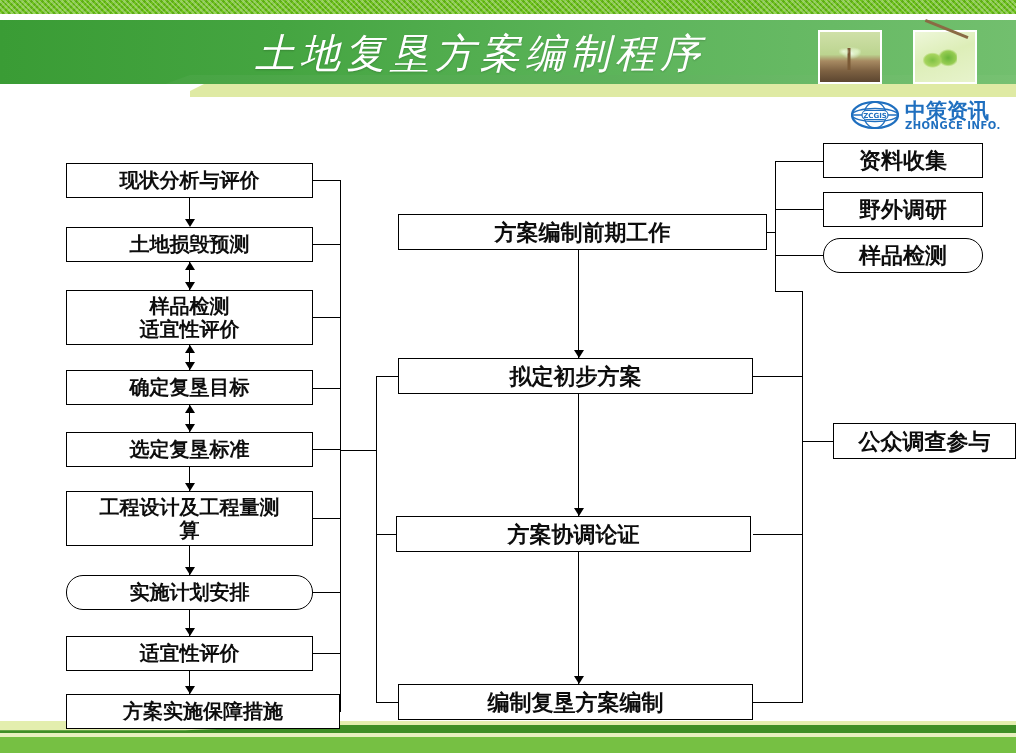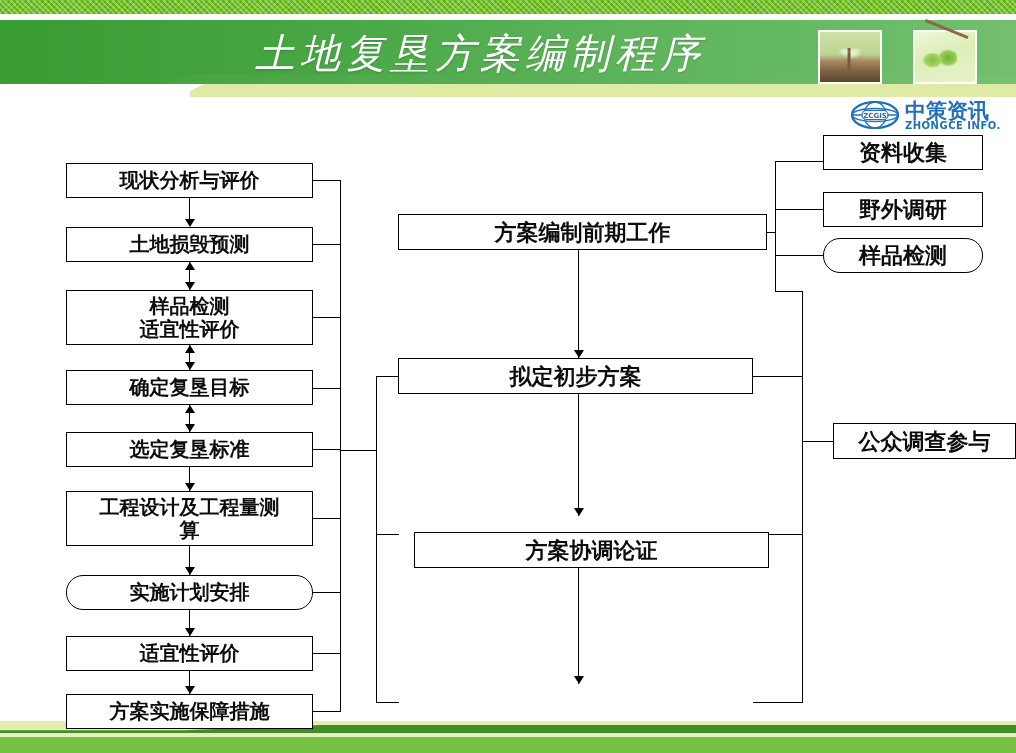--- a/index.html
+++ b/index.html
@@ -189,30 +189,31 @@
 
   <div class="box s20" style="left:66px;top:491px;width:247px;height:55px;flex-direction:column;">
     <span>工程设计及工程量测</span>
     <span>算</span>
   </div>
 
   <div class="box s20" style="left:66px;top:575px;width:247px;height:35px;border-radius:17px;">实施计划安排</div>
 
   <div class="box s20" style="left:66px;top:636px;width:247px;height:35px;">适宜性评价</div>
 
-  <div class="box s20" style="left:66px;top:694px;width:247px;height:35px;">方案实施保障措施</div>
+  <div class="box s20" style="left:66px;top:694px;width:274px;height:35px;">方案实施保障措施</div>
 
   <div class="box s22" style="left:398px;top:214px;width:369px;height:36px;">方案编制前期工作</div>
 
   <div class="box s22" style="left:398px;top:358px;width:355px;height:36px;">拟定初步方案</div>
 
-  <div class="box s22" style="left:414px;top:516px;width:355px;height:36px;margin-top:16px;">方案协调论证</div>
-
-
-  <div class="box s22" style="left:823px;top:135px;width:160px;height:35px;">资料收集</div>
+  <div class="box s22" style="left:396px;top:516px;width:355px;height:36px;">方案协调论证</div>
+
+  <div class="box s22" style="left:398px;top:684px;width:355px;height:36px;">编制复垦方案编制</div>
+
+  <div class="box s22" style="left:823px;top:143px;width:160px;height:35px;">资料收集</div>
 
   <div class="box s22" style="left:823px;top:192px;width:160px;height:35px;">野外调研</div>
 
   <div class="box s22" style="left:823px;top:238px;width:160px;height:35px;border-radius:17px;">样品检测</div>
 
   <div class="box s22" style="left:833px;top:423px;width:183px;height:36px;">公众调查参与</div>
 
   <div class="ln v" style="left:189px;top:198px;height:22px;"></div>
   <div class="arrow down" style="left:185px;top:219px;"></div>
 

